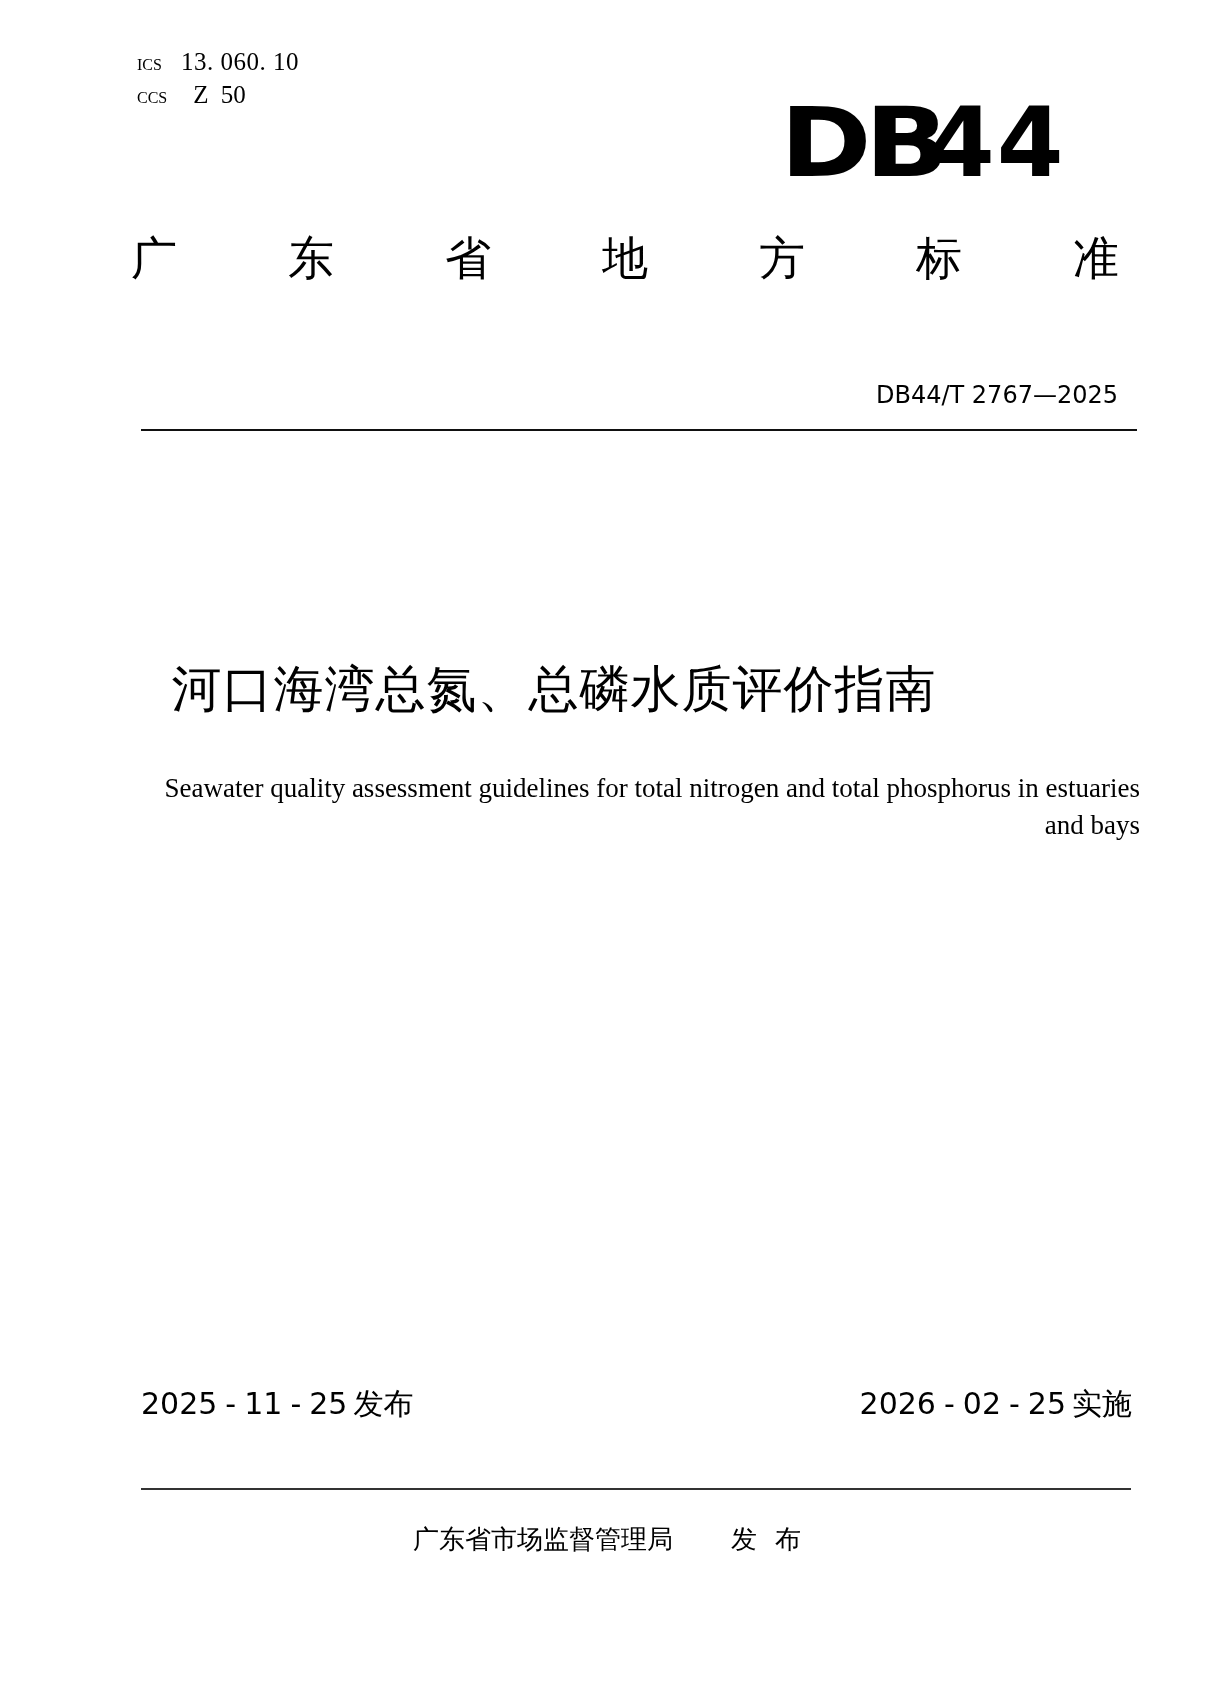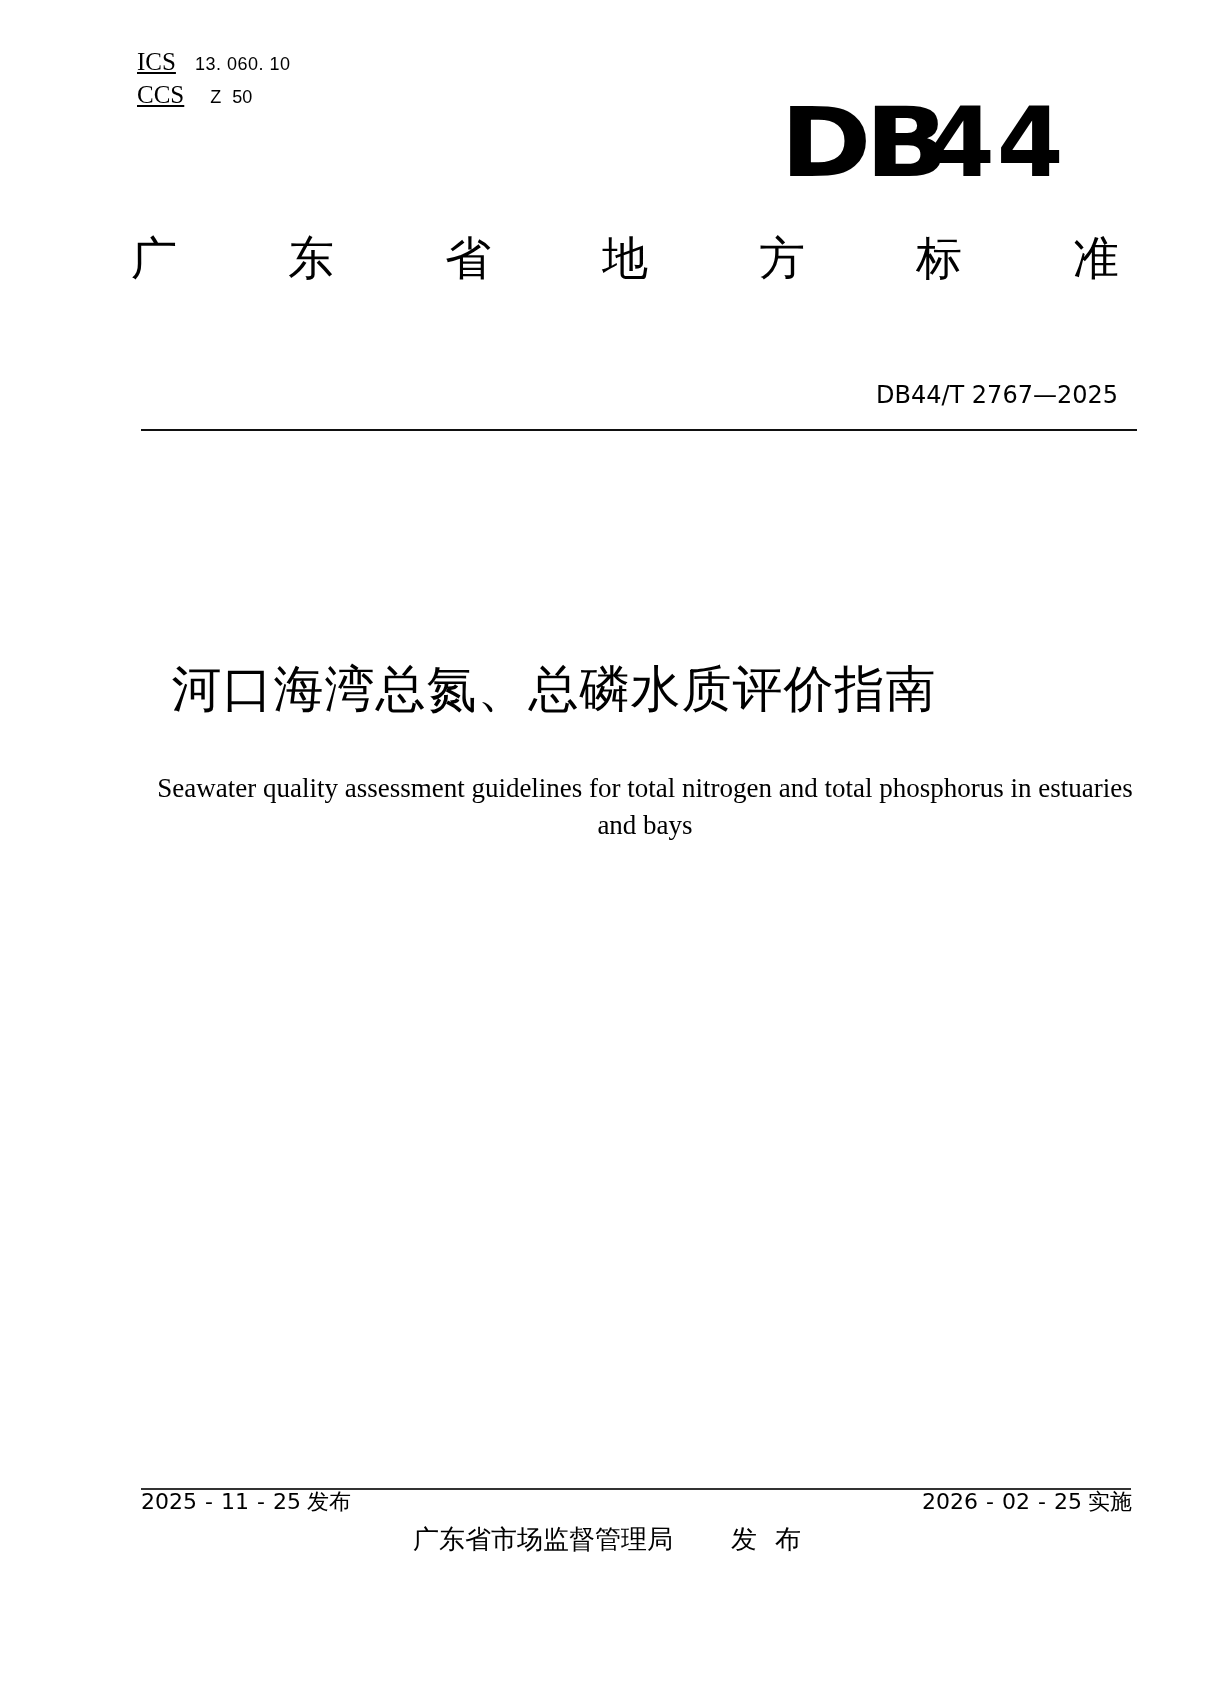--- a/index.html
+++ b/index.html
@@ -19,27 +19,26 @@
 
     
     .code-row {
       left: 137px;
       font-size: 19px;
       line-height: 22px;
       white-space: nowrap;
     }
     .code-row .label {
       font-family: "Liberation Serif", serif;
+      font-size: 16px;
+      display: inline-block;
+    }
+    .code-row .value {
+      font-family: Liberation Serif, serif;
       font-size: 25px;
-      display: inline-block;
-      text-decoration: underline;
-    }
-    .code-row .value {
-      font-family: Liberation Sans, sans-serif;
-      font-size: 18px;
       display: inline-block;
       margin-left: 12px;
     }
     #ics-row { top: 51px; }
     #ics-row .value { margin-left: 19px; letter-spacing: 0.5px; }
     #ccs-row { top: 84px; }
     #ccs-row .value { margin-left: 26px; word-spacing: 6px; }
 
     
     #db-logo {
@@ -115,31 +114,31 @@
       text-align: center;
       font-family: "DejaVu Sans", sans-serif;
       font-size: 50px;
       line-height: 58px;
       letter-spacing: 1px;
     }
     #title-en {
       top: 770px;
       left: 150px;
       width: 990px;
-      text-align: center;
+      text-align: right;
       font-family: "Liberation Serif", serif;
       font-size: 27px;
       line-height: 37px;
     }
 
     
     .date {
-      top: 1486px;
-      font-family: "DejaVu Sans", sans-serif;
-      font-size: 22px;
+      top: 1388px;
+      font-family: "DejaVu Sans", sans-serif;
+      font-size: 30px;
       line-height: 32px;
       white-space: nowrap;
     }
     #publish-date { left: 141px; }
     #implement-date { right: 82px; }
     .date .sep { margin: 0 8px; }
     .date .suffix { margin-left: 6px; }
 
     
     #issuer {

